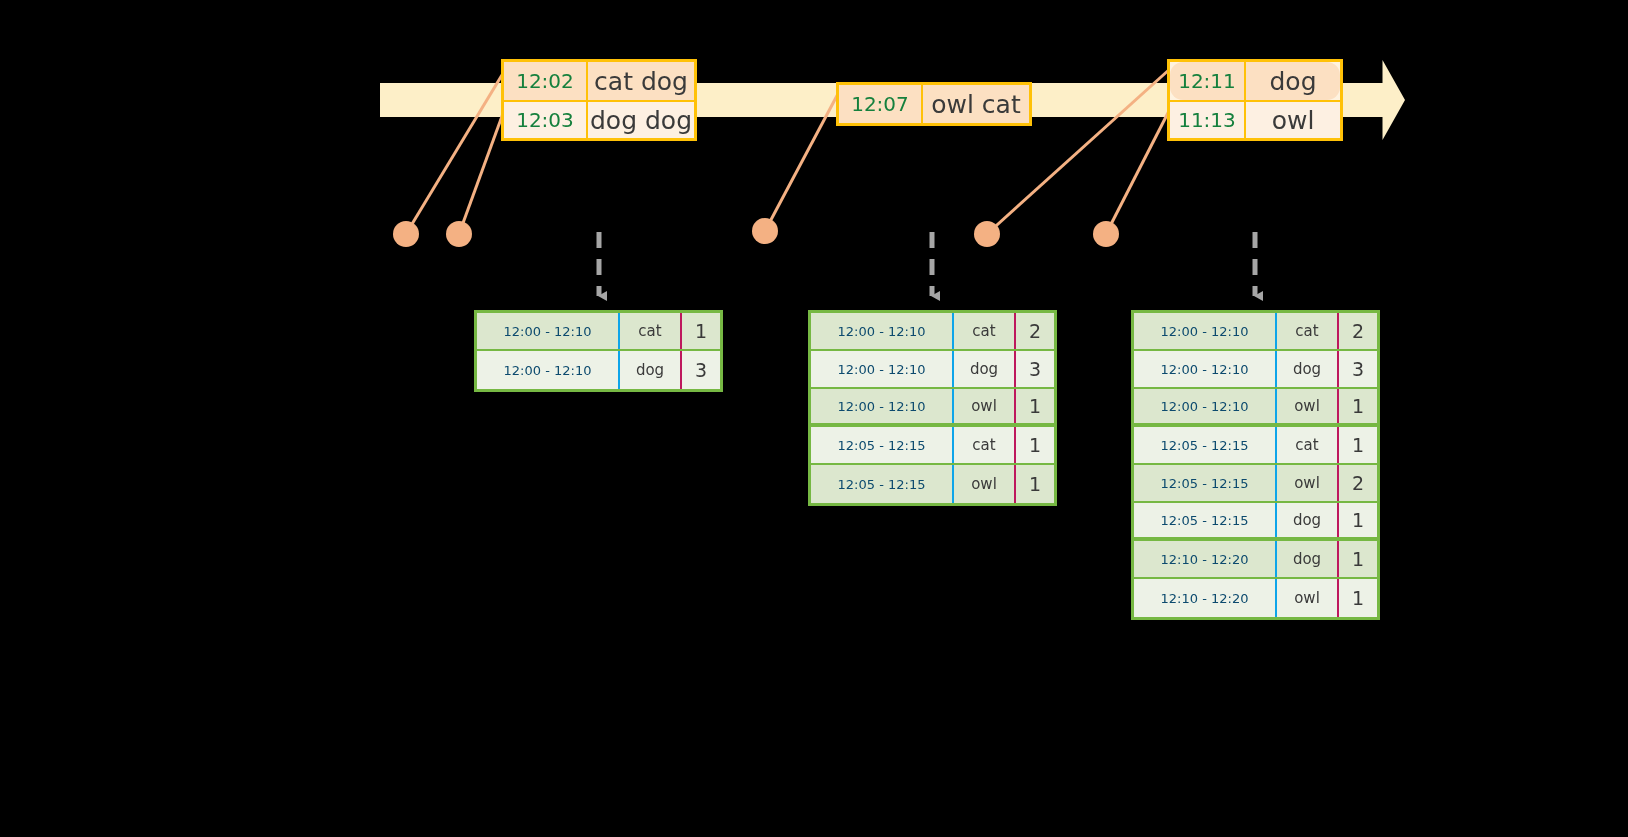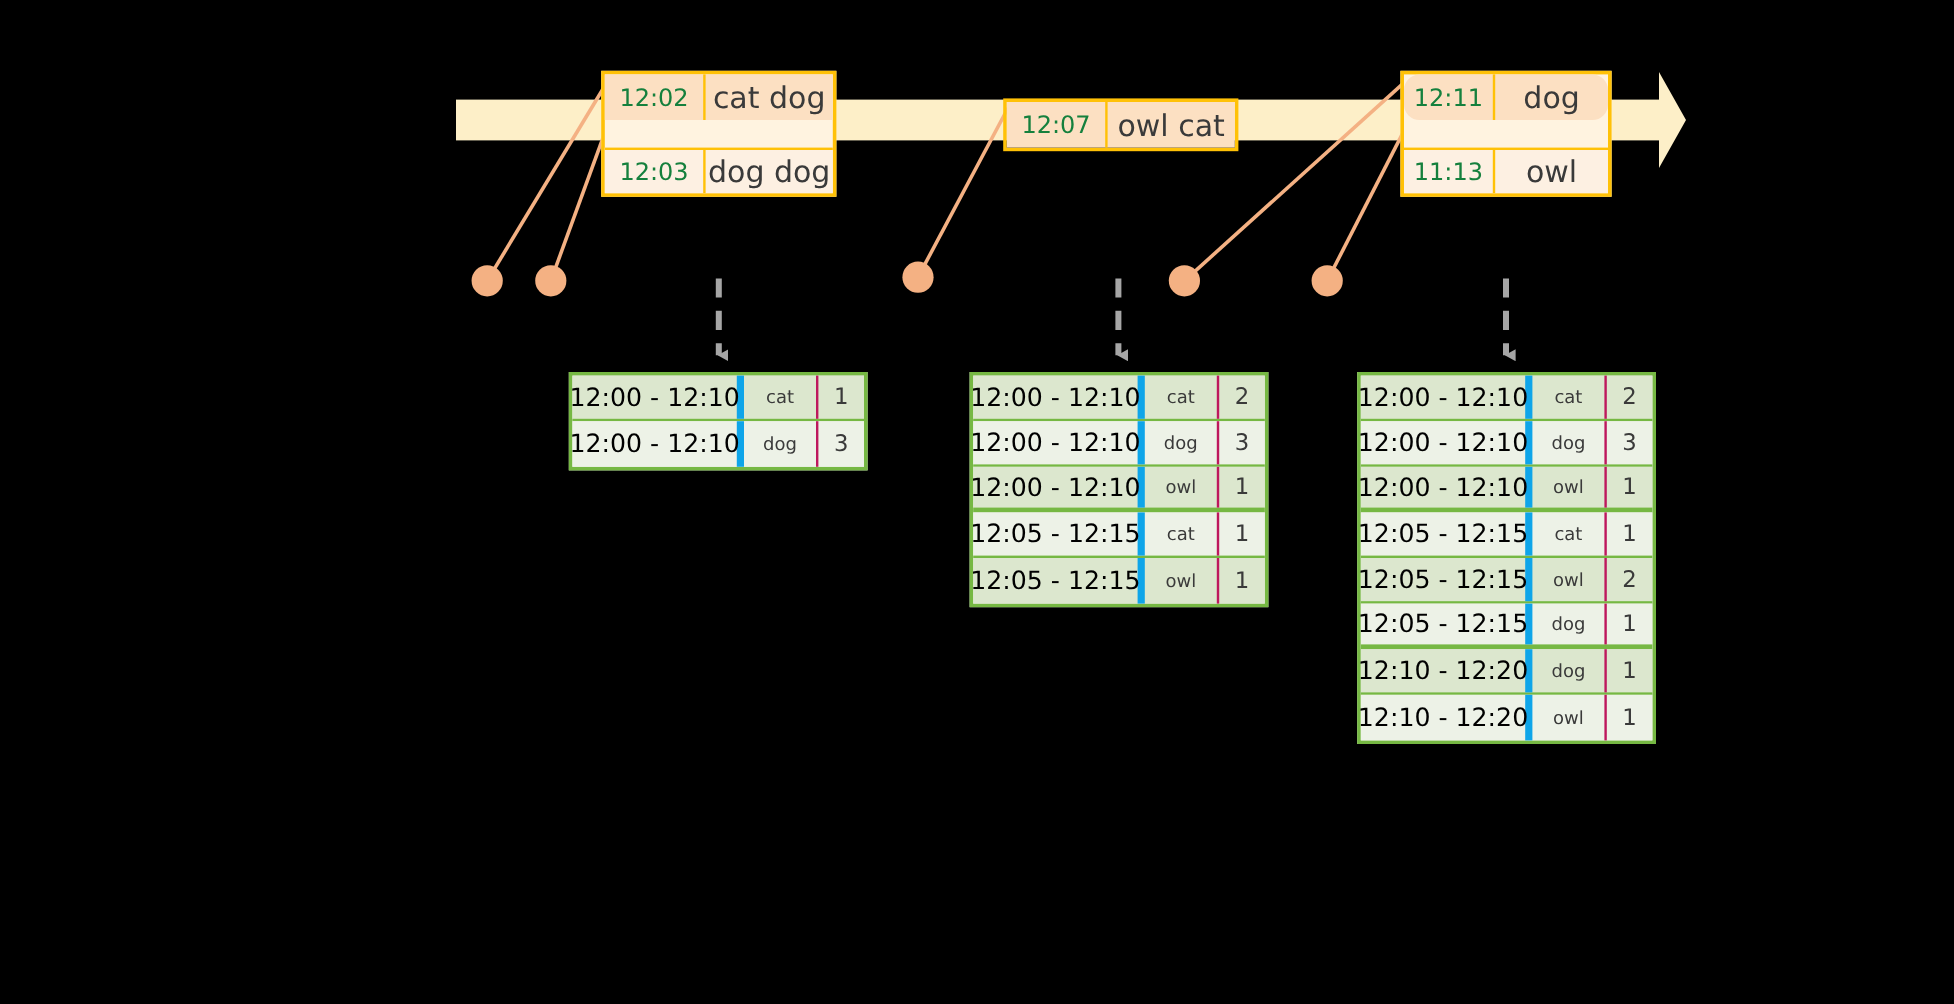--- a/index.html
+++ b/index.html
@@ -37,21 +37,20 @@
     background: #FFF3E0;
     z-index: 5;
   }
   .event-row {
     display: flex;
     align-items: stretch;
     box-sizing: border-box;
   }
   .event-row + .event-row {
     border-top: 2px solid #FFC107;
-    margin-top: 23px;
   }
   .event-row.shade-a { background: #FCE0C2; }
   .event-row.shade-b { background: #FDF0E2; }
   .ev-time {
     box-sizing: border-box;
     border-right: 2px solid #FFC107;
     display: flex;
     align-items: center;
     justify-content: center;
     color: #15803d;
@@ -85,26 +84,26 @@
     box-sizing: border-box;
     height: 38px;
     border-bottom: 2px solid #76B843;
   }
   .res-row:last-child { border-bottom: none; }
   .res-row.group-end { border-bottom: 4px solid #76B843; }
   .res-row.shade-a { background: #DCE7CE; }
   .res-row.shade-b { background: #EDF2E7; }
   .rt-window {
     box-sizing: border-box;
-    border-right: 6px solid #0ea5e9;
-    display: flex;
-    align-items: center;
-    justify-content: center;
-    color: #000000;
-    font-size: 21px;
+    border-right: 2px solid #0ea5e9;
+    display: flex;
+    align-items: center;
+    justify-content: center;
+    color: #0c4a6e;
+    font-size: 13px;
     white-space: nowrap;
   }
   .rt-key {
     box-sizing: border-box;
     border-right: 2px solid #be185d;
     display: flex;
     align-items: center;
     justify-content: center;
     color: #3a3a3a;
     font-size: 15px;

